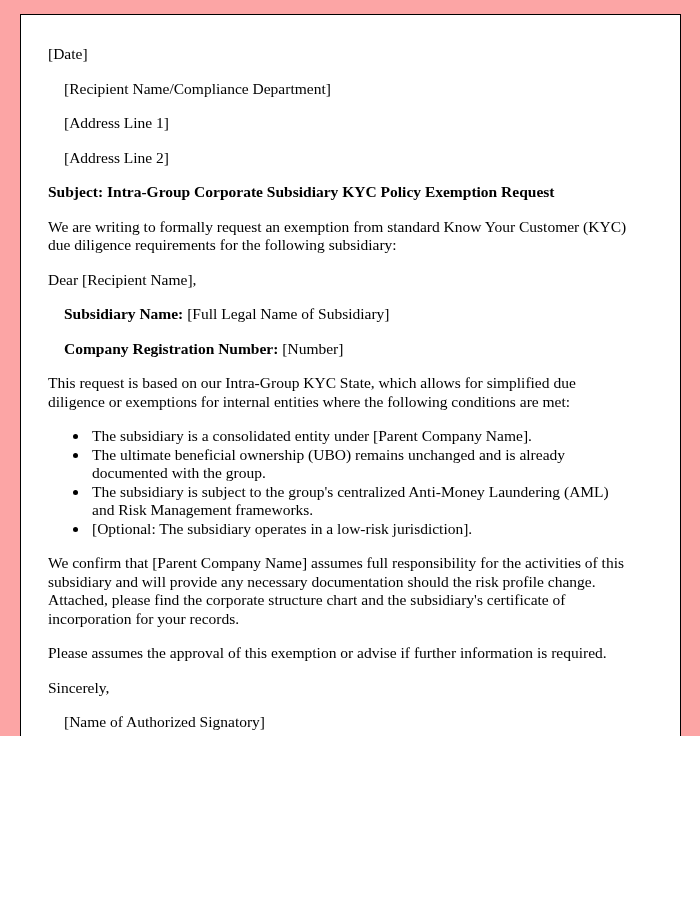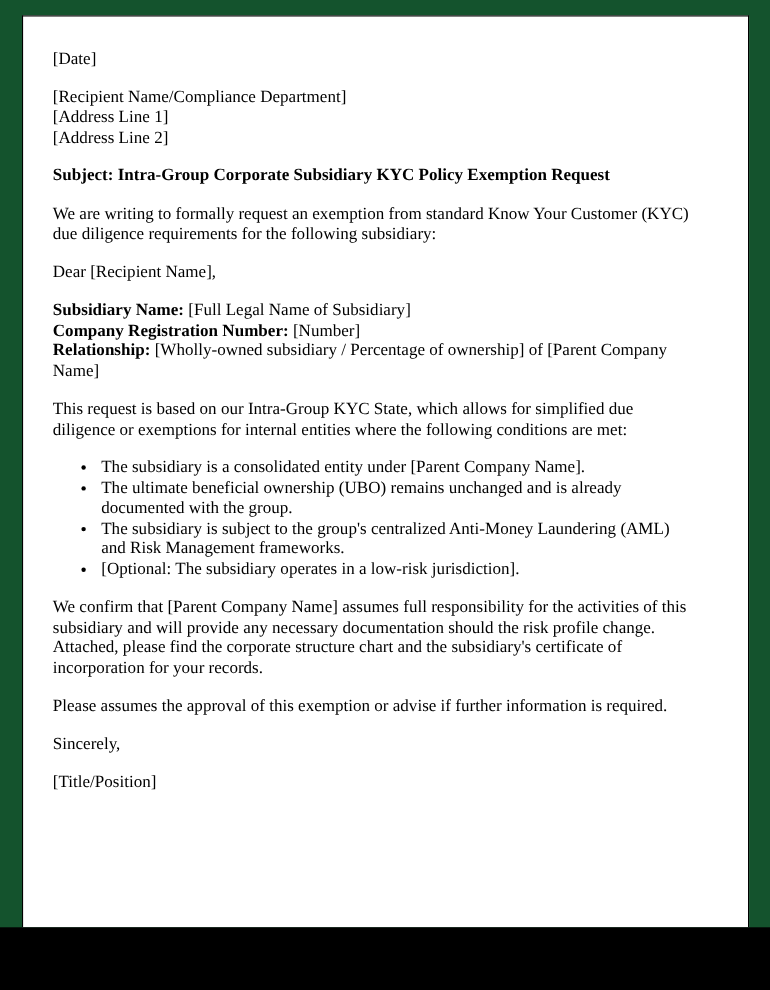--- a/index.html
+++ b/index.html
@@ -7,23 +7,23 @@
     padding: 0;
     background: #ffffff;
     width: 700px;
     height: 900px;
     font-family: "Liberation Serif", serif;
     color: #000000;
   }
   .viewport {
     position: relative;
     width: 700px;
-    height: 900px;
+    height: 736px;
     overflow: hidden;
-    background: #14532d;
+    background: #fca5a5;
   }
   .page {
     position: absolute;
     left: 20px;
     top: 14px;
     width: 661px;
     height: 829px;
     box-sizing: border-box;
     border: 1px solid #000000;
     border-bottom: none;
@@ -32,21 +32,21 @@
     overflow: hidden;
   }
   .page, .page * {
     font-size: 15.5px;
     line-height: 18.5px;
   }
   .block {
     margin: 0 0 16px 0;
   }
   .line {
-    margin: 0;
+    margin: 16px;
   }
   .bold {
     font-weight: bold;
   }
   ul.conditions {
     margin: 0 0 16px 0;
     padding: 0 0 0 41px;
     list-style-type: disc;
   }
   ul.conditions li {
@@ -79,39 +79,39 @@
 
     <div class="block bold">Subject: Intra-Group Corporate Subsidiary KYC Policy Exemption Request</div>
 
     <div class="block">We are writing to formally request an exemption from standard Know Your Customer (KYC) due diligence requirements for the following subsidiary:</div>
 
     <div class="block">Dear [Recipient Name],</div>
 
     <div class="block">
       <div class="line"><span class="bold">Subsidiary Name:</span><span> [Full Legal Name of Subsidiary]</span></div>
       <div class="line"><span class="bold">Company Registration Number:</span><span> [Number]</span></div>
-      <div class="line"><span class="bold">Relationship:</span><span> [Wholly-owned subsidiary / Percentage of ownership] of [Parent Company Name]</span></div>
     </div>
 
     <div class="block">This request is based on our Intra-Group KYC State, which allows for simplified due diligence or exemptions for internal entities where the following conditions are met:</div>
 
     <ul class="conditions">
       <li>The subsidiary is a consolidated entity under [Parent Company Name].</li>
       <li>The ultimate beneficial ownership (UBO) remains unchanged and is already documented with the group.</li>
       <li>The subsidiary is subject to the group's centralized Anti-Money Laundering (AML) and Risk Management frameworks.</li>
       <li>[Optional: The subsidiary operates in a low-risk jurisdiction].</li>
     </ul>
 
     <div class="block">We confirm that [Parent Company Name] assumes full responsibility for the activities of this subsidiary and will provide any necessary documentation should the risk profile change. Attached, please find the corporate structure chart and the subsidiary's certificate of incorporation for your records.</div>
 
     <div class="block">Please assumes the approval of this exemption or advise if further information is required.</div>
 
     <div class="block">Sincerely,</div>
 
     <div class="block">
+      <div class="line">[Name of Authorized Signatory]</div>
       <div class="line">[Title/Position]</div>
     </div>
 
   </div>
 
   <div class="bottom-bar"></div>
 
 </div>
 
 </body></html>

